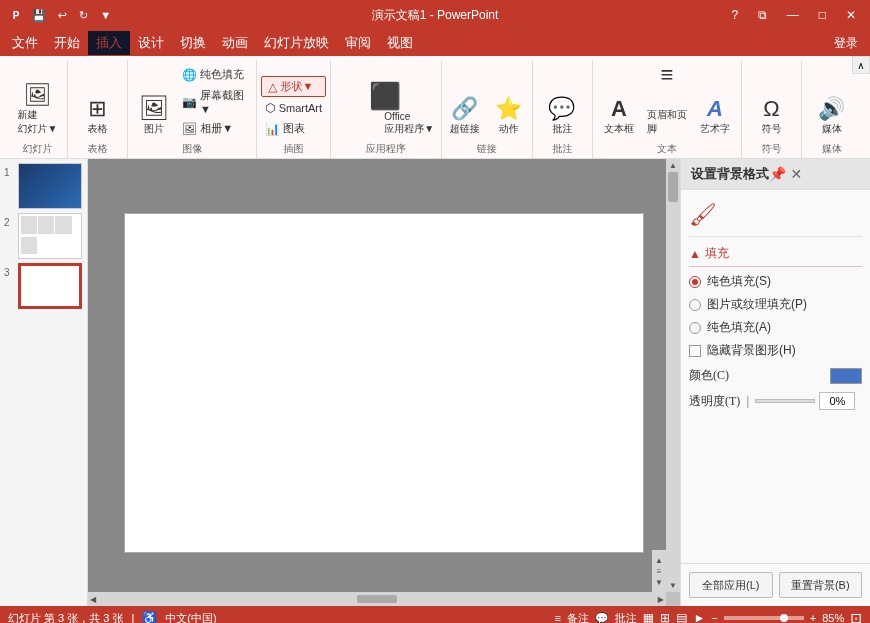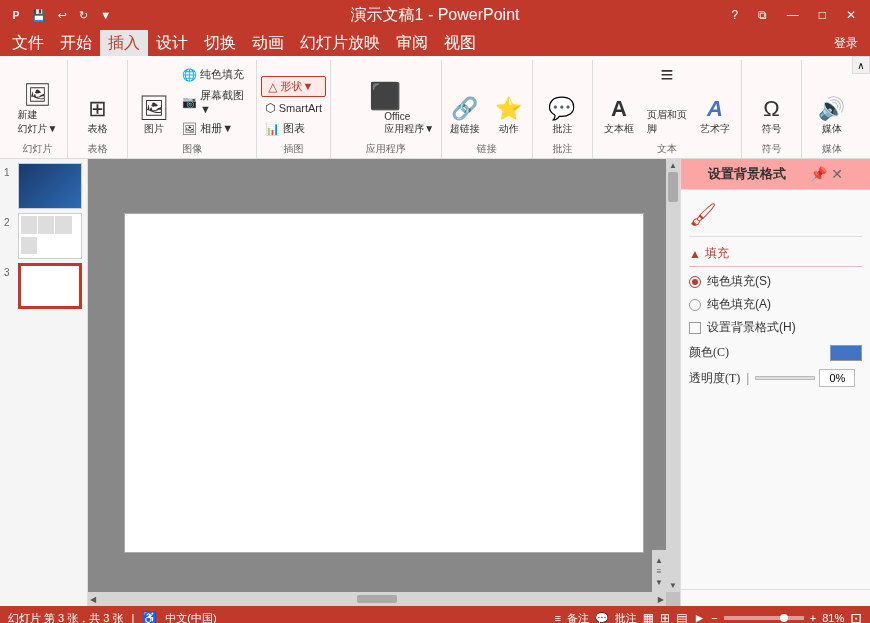--- a/index.html
+++ b/index.html
@@ -9,42 +9,42 @@
     .title-bar {
       height: 30px;
       background: #c0392b;
       display: flex;
       align-items: center;
       justify-content: space-between;
       padding: 0 8px;
       color: white;
     }
     .title-bar-left { display: flex; align-items: center; gap: 4px; }
-    .title-bar-center { position: absolute; left: 50%; transform: translateX(-50%); color: white; font-size: 16px; }
+    .title-bar-center { position: absolute; left: 50%; transform: translateX(-50%); color: white; font-size: 12px; }
     .title-bar-right { display: flex; align-items: center; gap: 8px; margin-left: auto; }
     .title-icon { width: 16px; height: 16px; background: #e74c3c; border-radius: 2px; display: inline-flex; align-items: center; justify-content: center; font-size: 10px; font-weight: bold; }
     .quick-btn { color: white; font-size: 11px; cursor: pointer; padding: 2px 4px; }
     .win-btn { color: white; font-size: 12px; cursor: pointer; padding: 2px 6px; }
 
     
     .menu-bar {
       height: 26px;
       background: #c0392b;
       display: flex;
       align-items: center;
       padding: 0 4px;
       color: white;
     }
     .menu-item {
       padding: 3px 8px;
       cursor: pointer;
-      font-size: 16px;
+      font-size: 13px;
       color: white;
     }
-    .menu-item.active { background: #e5e5e5; color: #c0392b; }
+    .menu-item.active { background: #0f172a; color: #c0392b; }
     .menu-bar-right { margin-left: auto; color: white; font-size: 12px; padding: 3px 8px; cursor: pointer; }
 
     
     .ribbon {
       background: #fef9f8;
       border-bottom: 1px solid #ddd;
       padding: 4px 8px 0;
       min-height: 90px;
     }
     .ribbon-groups { display: flex; align-items: stretch; gap: 0; }
@@ -149,27 +149,26 @@
 
     
     .bg-panel {
       width: 190px;
       background: #f9f9f9;
       border-left: 1px solid #ddd;
       display: flex;
       flex-direction: column;
     }
     .bg-panel-header {
-      background: #fca5a5;
+      background: #e5e5e5;
       padding: 6px 10px;
       display: flex;
       align-items: center;
-      justify-content: center;
+      justify-content: flex-start;
       border-bottom: 1px solid #ddd;
-      gap: 24px;
     }
     .bg-panel-title { font-size: 13px; font-weight: bold; color: #333; }
     .bg-panel-close { cursor: pointer; color: #666; font-size: 14px; }
     .bg-panel-body { padding: 8px; flex: 1; overflow-y: auto; }
     .section-header {
       display: flex;
       align-items: center;
       gap: 4px;
       color: #c0392b;
       font-size: 12px;
@@ -525,41 +524,47 @@
         <span>▲</span>
         <span>填充</span>
       </div>
       <div class="radio-group">
         <label class="radio-item">
           <div class="radio-circle checked"></div>
           <span>纯色填充(S)</span>
         </label>
         <label class="radio-item">
           <div class="radio-circle"></div>
+          <span>图片或纹理填充(P)</span>
+        </label>
+        <label class="radio-item">
+          <div class="radio-circle"></div>
           <span>纯色填充(A)</span>
         </label>
         <label class="checkbox-item">
           <div class="checkbox-box"></div>
-          <span>设置背景格式(H)</span>
+          <span>隐藏背景图形(H)</span>
         </label>
       </div>
 
       <div class="property-row">
         <span class="property-label">颜色(C)</span>
         <div class="color-box"></div>
       </div>
 
       <div class="transparency-row">
         <span class="property-label">透明度(T)</span>
         <span style="color:#999; margin:0 2px;">|</span>
         <div class="slider-track"></div>
         <input class="transparency-input" value="0%" readonly="" style="">
       </div>
     </div>
     <div class="bg-panel-footer">
+      <button class="footer-btn">全部应用(L)</button>
+      <button class="footer-btn">重置背景(B)</button>
     </div>
   </div>
 
 </div>
 
 <div class="status-bar">
   <span>幻灯片 第 3 张，共 3 张</span>
   <span>|</span>
   <span style="font-size:12px;">♿</span>
   <span>中文(中国)</span>
@@ -570,16 +575,16 @@
     <span>批注</span>
     <span style="font-size:12px; cursor:pointer;">▦</span>
     <span style="font-size:12px; cursor:pointer;">⊞</span>
     <span style="font-size:12px; cursor:pointer;">▤</span>
     <span style="font-size:12px; cursor:pointer;">►</span>
     <span style="cursor:pointer;">−</span>
     <div class="zoom-slider">
       <div class="zoom-thumb"></div>
     </div>
     <span style="cursor:pointer;">+</span>
-    <span>81%</span>
+    <span>85%</span>
     <span style="cursor:pointer; font-size:14px;">⊡</span>
   </div>
 </div>
 
 </body></html>

